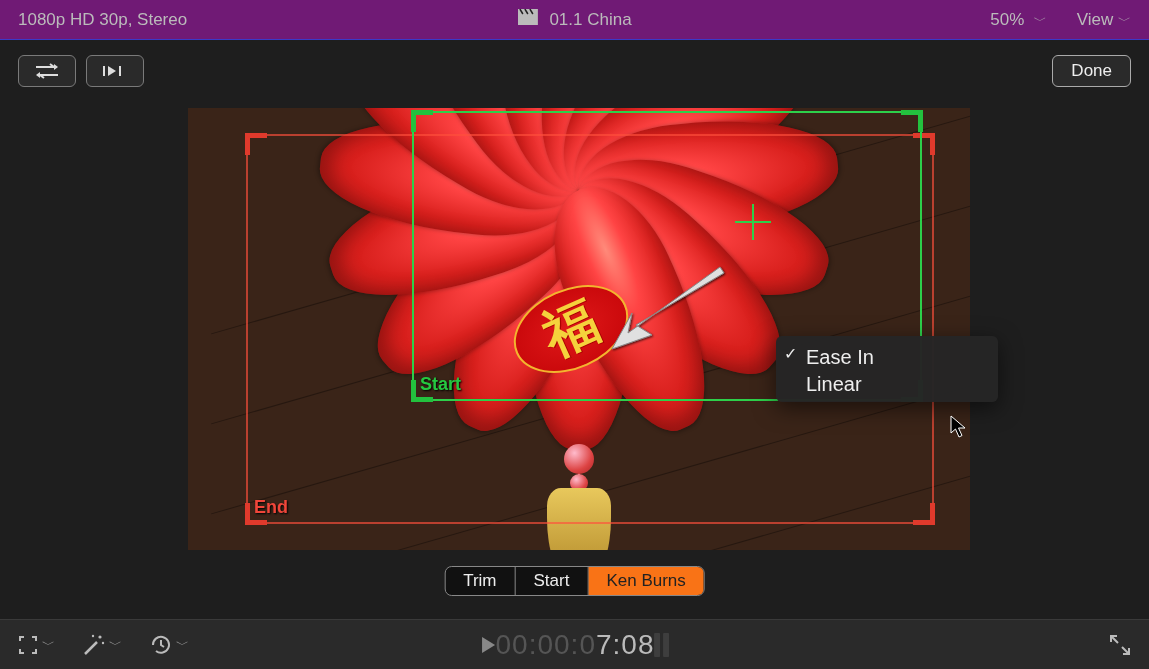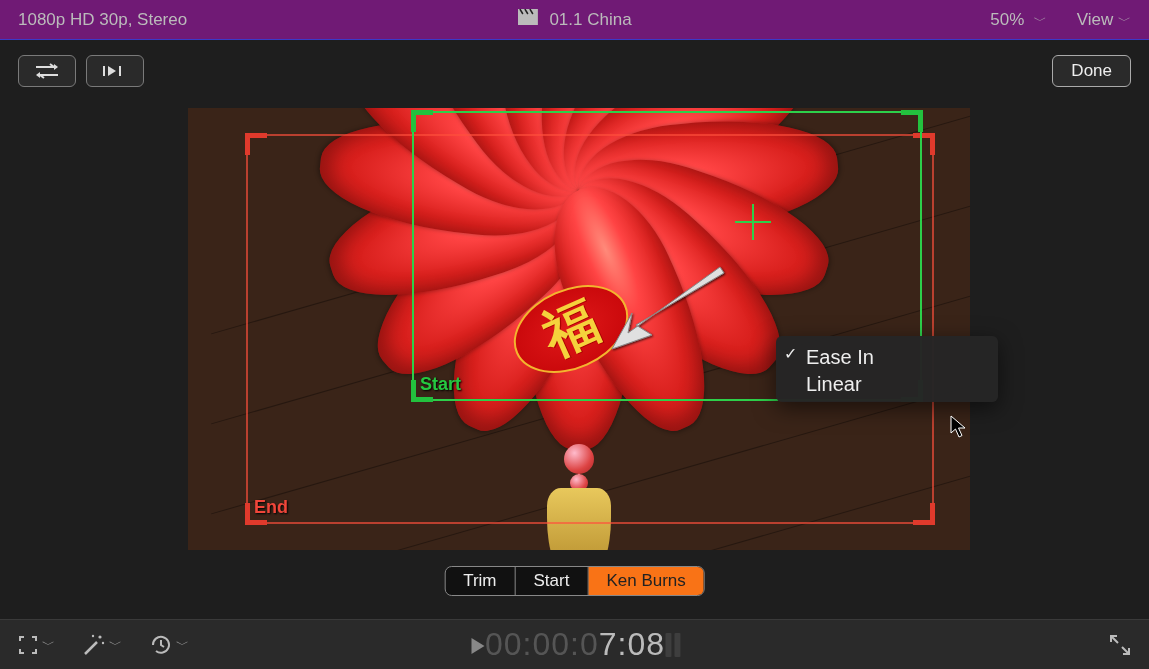--- a/index.html
+++ b/index.html
@@ -216,21 +216,21 @@
     background:#2a2a2a;
     border-top: 1px solid #3a3a3a;
     display:flex; align-items:center;
     padding: 0 18px;
     gap: 28px;
   }
   .b-icon { color:#bbb; display:flex; align-items:center; gap:4px; }
   .timecode {
     position:absolute; left:50%; transform:translateX(-50%);
     display:flex; align-items:center; 
-    font-size: 32px;
+    font-size: 28px;
     font-family: "Arial", sans-serif;
     font-weight: 500;
   }
   .tc-dim { color:#555; letter-spacing:1px; }
   .tc-bright { color:#bbb; letter-spacing:1px; }
   .meter { display:flex; gap:3px; }
   .meter div { width:6px; height:24px; background:#3e3e3e; border-radius:1px; }
 
   
   .ctx-menu {

